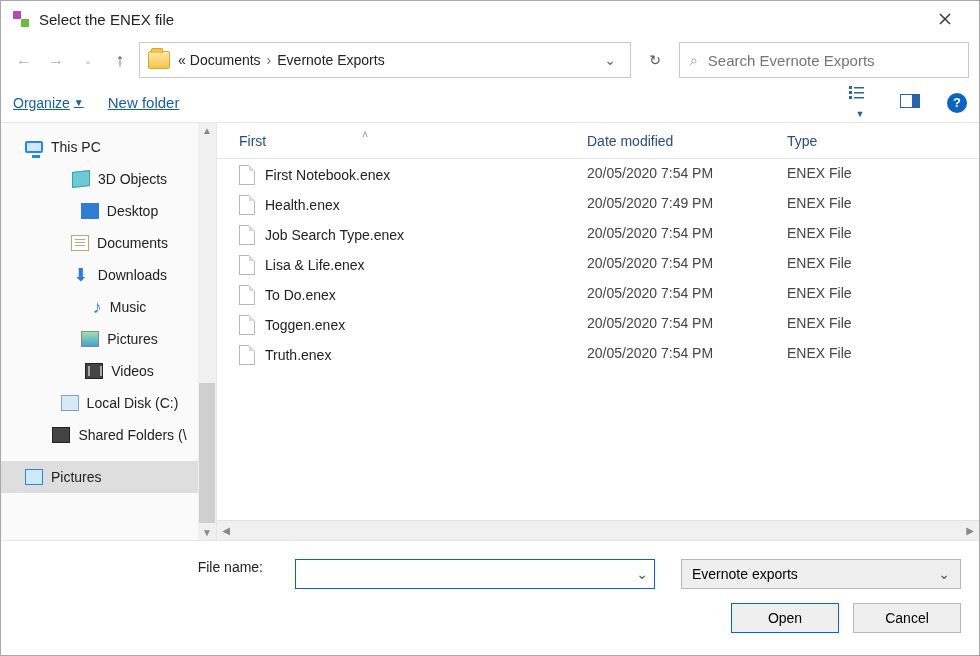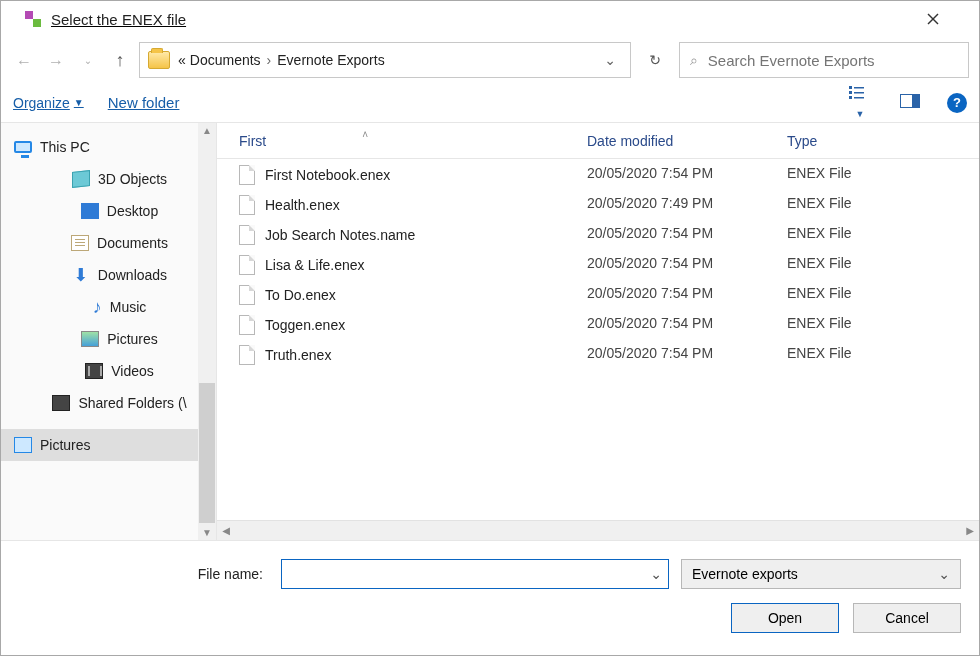--- a/index.html
+++ b/index.html
@@ -1,19 +1,19 @@
 <!DOCTYPE html>
 <html><head>
 <meta charset="utf-8">
 <style>
   * { box-sizing: border-box; margin: 0; padding: 0; font-family: "Segoe UI", Tahoma, sans-serif; font-size: 14px; }
   body { background:#f0f0f0; }
   .window { width:980px; height:656px; margin:0 auto; background:#fff; border:1px solid #a8a8a8; position:relative; display:flex; flex-direction:column; }
   
-  .titlebar { height:36px; display:flex; align-items:center; padding:0 24px;text-decoration:underline; }
+  .titlebar { height:36px; display:flex; align-items:center; padding:0 12px; }
   .titlebar .app-icon { width:16px; height:16px; margin-right:10px; position:relative; }
   .app-icon .sq { position:absolute; width:8px; height:8px; }
   .app-icon .a{background:#b44ab4; left:0; top:0;}
   .app-icon .b{background:#6bbb3f; left:8px; top:8px;}
   .titlebar .title { flex:1; color:#222; font-size:15px; }
   .titlebar .close { width:44px; height:30px; display:flex; align-items:center; justify-content:center; cursor:pointer; }
   
   .navrow { height:46px; display:flex; align-items:center; padding:4px 10px; gap:6px; }
   .navbtn { width:26px; height:28px; display:flex; align-items:center; justify-content:center; color:#b0b0b0; font-size:16px; }
   .upbtn { color:#555; font-size:18px; }
@@ -30,21 +30,21 @@
   
   .toolbar { height:40px; border-bottom:1px solid #e6e6e6; display:flex; align-items:center; padding:0 12px; gap:24px; }
   .tool-link { color:#175ea8; display:flex; align-items:center; gap:4px; font-size:15px;text-decoration:underline; }
   .tool-spacer { flex:1; }
   .tool-icon { color:#175ea8; width:26px; text-align:center; font-size:16px; }
   .help-circle { width:20px; height:20px; border-radius:50%; background:#0a65c2; color:#fff; display:flex; align-items:center; justify-content:center; font-weight:bold; font-size:13px;}
   
   .body { flex:1; display:flex; overflow:hidden; }
   .navpane { width:216px; background:#fafafa; border-right:1px solid #e6e6e6; display:flex; }
   .tree { flex:1; padding-top:8px; overflow:hidden;}
-  .tree-item { display:flex; align-items:center; gap:8px; height:32px; padding-left:13px; color:#222; font-size:15px;}
+  .tree-item { display:flex; align-items:center; gap:8px; height:32px; padding-left:24px; color:#222; font-size:15px;}
   .tree-item.selected { background:#dedede; }
   .tree-item.child { padding-left:40px;justify-content:center; }
   .ico { width:18px; height:16px; display:inline-block; position:relative; }
   .ico-monitor{ border:2px solid #2588e6; border-radius:2px; width:18px; height:12px; background:#cde8ff;}
   .ico-monitor:after{content:"";position:absolute;left:5px;top:12px;width:8px;height:3px;background:#2588e6;}
   .ico-cube{background:#6cc9d6;border:1px solid #3aa2b0;transform:skewY(-6deg);}
   .ico-desk{background:#2f7bd6;}
   .ico-doc{background:#fff;border:1px solid #bca777;}
   .ico-doc:before{content:"";position:absolute;top:3px;left:3px;width:10px;height:1px;background:#bca777;box-shadow:0 3px 0 #bca777,0 6px 0 #bca777;}
   .ico-dl{color:#2f7bd6;font-size:18px;line-height:14px;text-align:center;width:18px;}
@@ -70,21 +70,21 @@
   .file-icon { width:16px; height:20px; border:1px solid #b8b8b8; background:#fff; position:relative;}
   .file-icon:before{content:"";position:absolute;right:-1px;top:-1px;width:0;height:0;border-top:6px solid #fff0;border-left:6px solid #fff0;}
   .file-icon:after{content:"";position:absolute;right:-1px;top:-1px;border-top:6px solid #fafafa;border-left:6px solid #d8d8d8;}
   .fdate { width:200px; color:#444;}
   .ftype { flex:1; color:#444;}
   .hscroll-row { height:20px; display:flex; align-items:center; background:#f0f0f0; border-top:1px solid #e2e2e2;}
   .hscroll-row .arrow{ width:18px; text-align:center; color:#888; font-size:10px;}
   .hscroll-row .track{ flex:1; height:16px; }
   
   .footer { padding:18px 18px 22px 18px; display:flex; flex-direction:column; gap:14px; border-top:1px solid #e6e6e6;}
-  .footer-row1 { display:flex; align-items:center; gap:12px; }
+  .footer-row1 { display:flex; align-items:flex-start; gap:26px; }
   .footer-row1 .lbl { width:250px; text-align:right; padding-right:6px; color:#222;}
   .fname-combo { flex:1; height:30px; border:1.6px solid #0a65c2; display:flex; align-items:center; padding:0 6px; }
   .fname-combo input { flex:1; border:none; outline:none; }
   .filter-combo { width:280px; height:30px; border:1px solid #b7b7b7; background:#efefef; display:flex; align-items:center; padding:0 10px; justify-content:space-between; }
   .footer-row2 { display:flex; justify-content:flex-end; gap:14px; }
   .btn { width:108px; height:30px; border:1px solid #b7b7b7; background:#efefef; display:flex; align-items:center; justify-content:center; cursor:pointer;}
   .btn.primary { border:1.6px solid #0a65c2; }
 </style>
 </head>
 <body>
@@ -185,20 +185,24 @@
           </div>
         <div class="tree-item child">
             <span class="ico ico-pic"></span>
             <span>Pictures</span>
           </div>
         <div class="tree-item child">
             <span class="ico ico-vid"></span>
             <span>Videos</span>
           </div>
         <div class="tree-item child">
+            <span class="ico ico-disk"></span>
+            <span>Local Disk (C:)</span>
+          </div>
+        <div class="tree-item child">
             <span class="ico ico-folder2"></span>
             <span>Shared Folders (\</span>
           </div>
         <div style="height:10px"></div>
         <div class="tree-item selected">
             <span class="ico ico-net"></span>
             <span>Pictures</span>
           </div>
       </div>
       <div class="vscroll">
@@ -230,21 +234,21 @@
             <div class="fname">
               <span class="file-icon"></span>
               <span>Health.enex</span>
             </div>
             <div class="fdate">20/05/2020 7:49 PM</div>
             <div class="ftype">ENEX File</div>
           </div>
           <div class="filerow">
             <div class="fname">
               <span class="file-icon"></span>
-              <span>Job Search Notes.name</span>
+              <span>Job Search Type.enex</span>
             </div>
             <div class="fdate">20/05/2020 7:54 PM</div>
             <div class="ftype">ENEX File</div>
           </div>
           <div class="filerow">
             <div class="fname">
               <span class="file-icon"></span>
               <span>Lisa &amp; Life.enex</span>
             </div>
             <div class="fdate">20/05/2020 7:54 PM</div>

